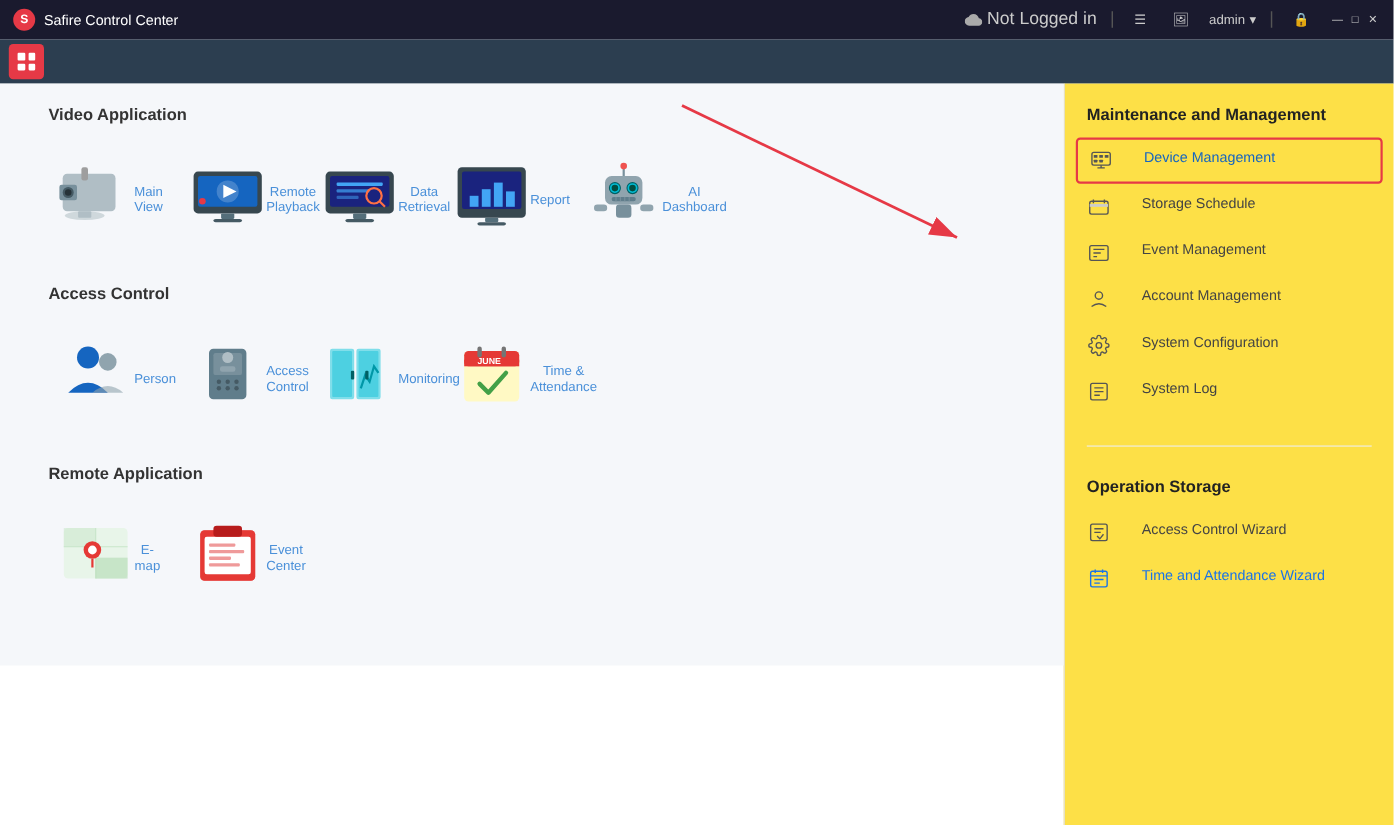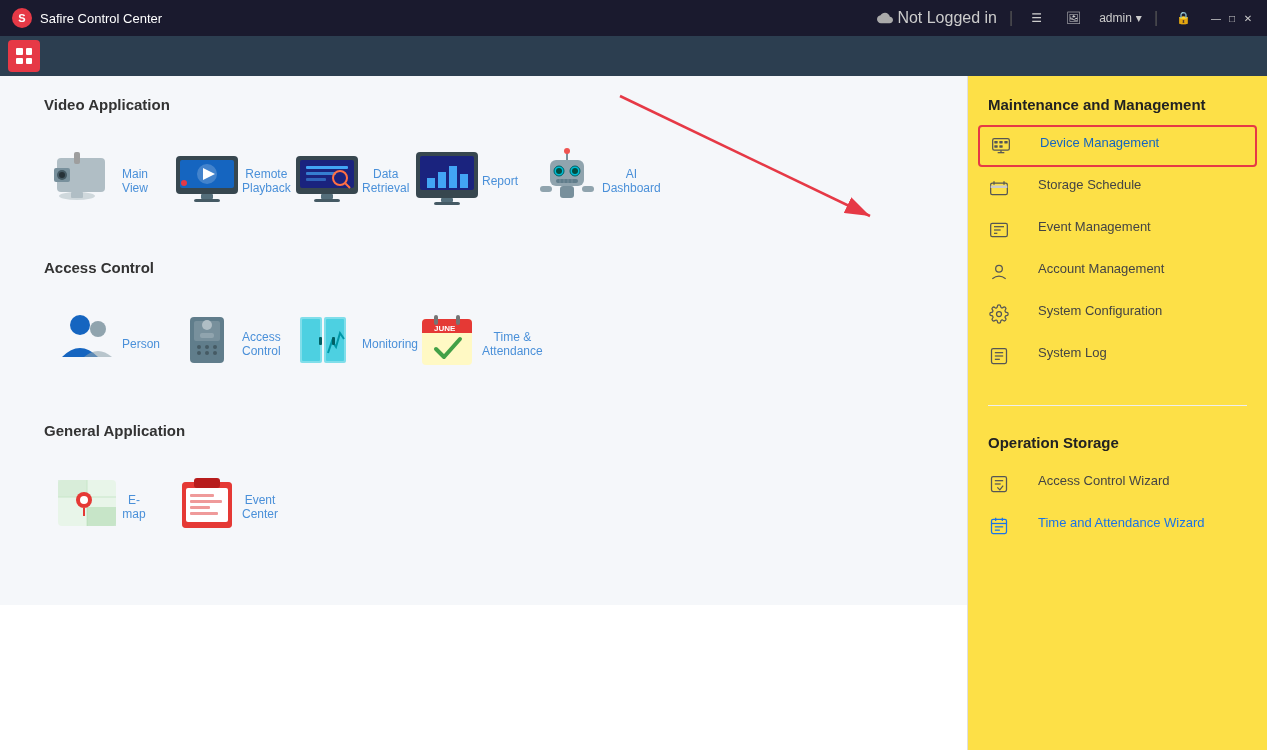--- a/index.html
+++ b/index.html
@@ -335,21 +335,21 @@
                 <polyline points="24,40 32,48 48,30" fill="none" stroke="#43a047" stroke-width="4" stroke-linecap="round" stroke-linejoin="round"></polyline>
               </svg>
             </div>
             <span class="app-label">Time &amp; Attendance</span>
           </div>
 
         </div>
       </div>
 
       <div class="section">
-        <div class="section-title">General Application</div>
+        <div class="section-title">Remote Application</div>
         <div class="app-grid">
 
           <div class="app-item">
             <div class="app-icon">
               <svg width="70" height="62" viewBox="0 0 70 62">
 
                 <rect x="6" y="8" width="58" height="46" rx="4" fill="#e8f5e9"></rect>
 
                 <path d="M6 25 L64 25" stroke="#c8e6c9" stroke-width="1"></path>
                 <path d="M35 8 L35 54" stroke="#c8e6c9" stroke-width="1"></path>

